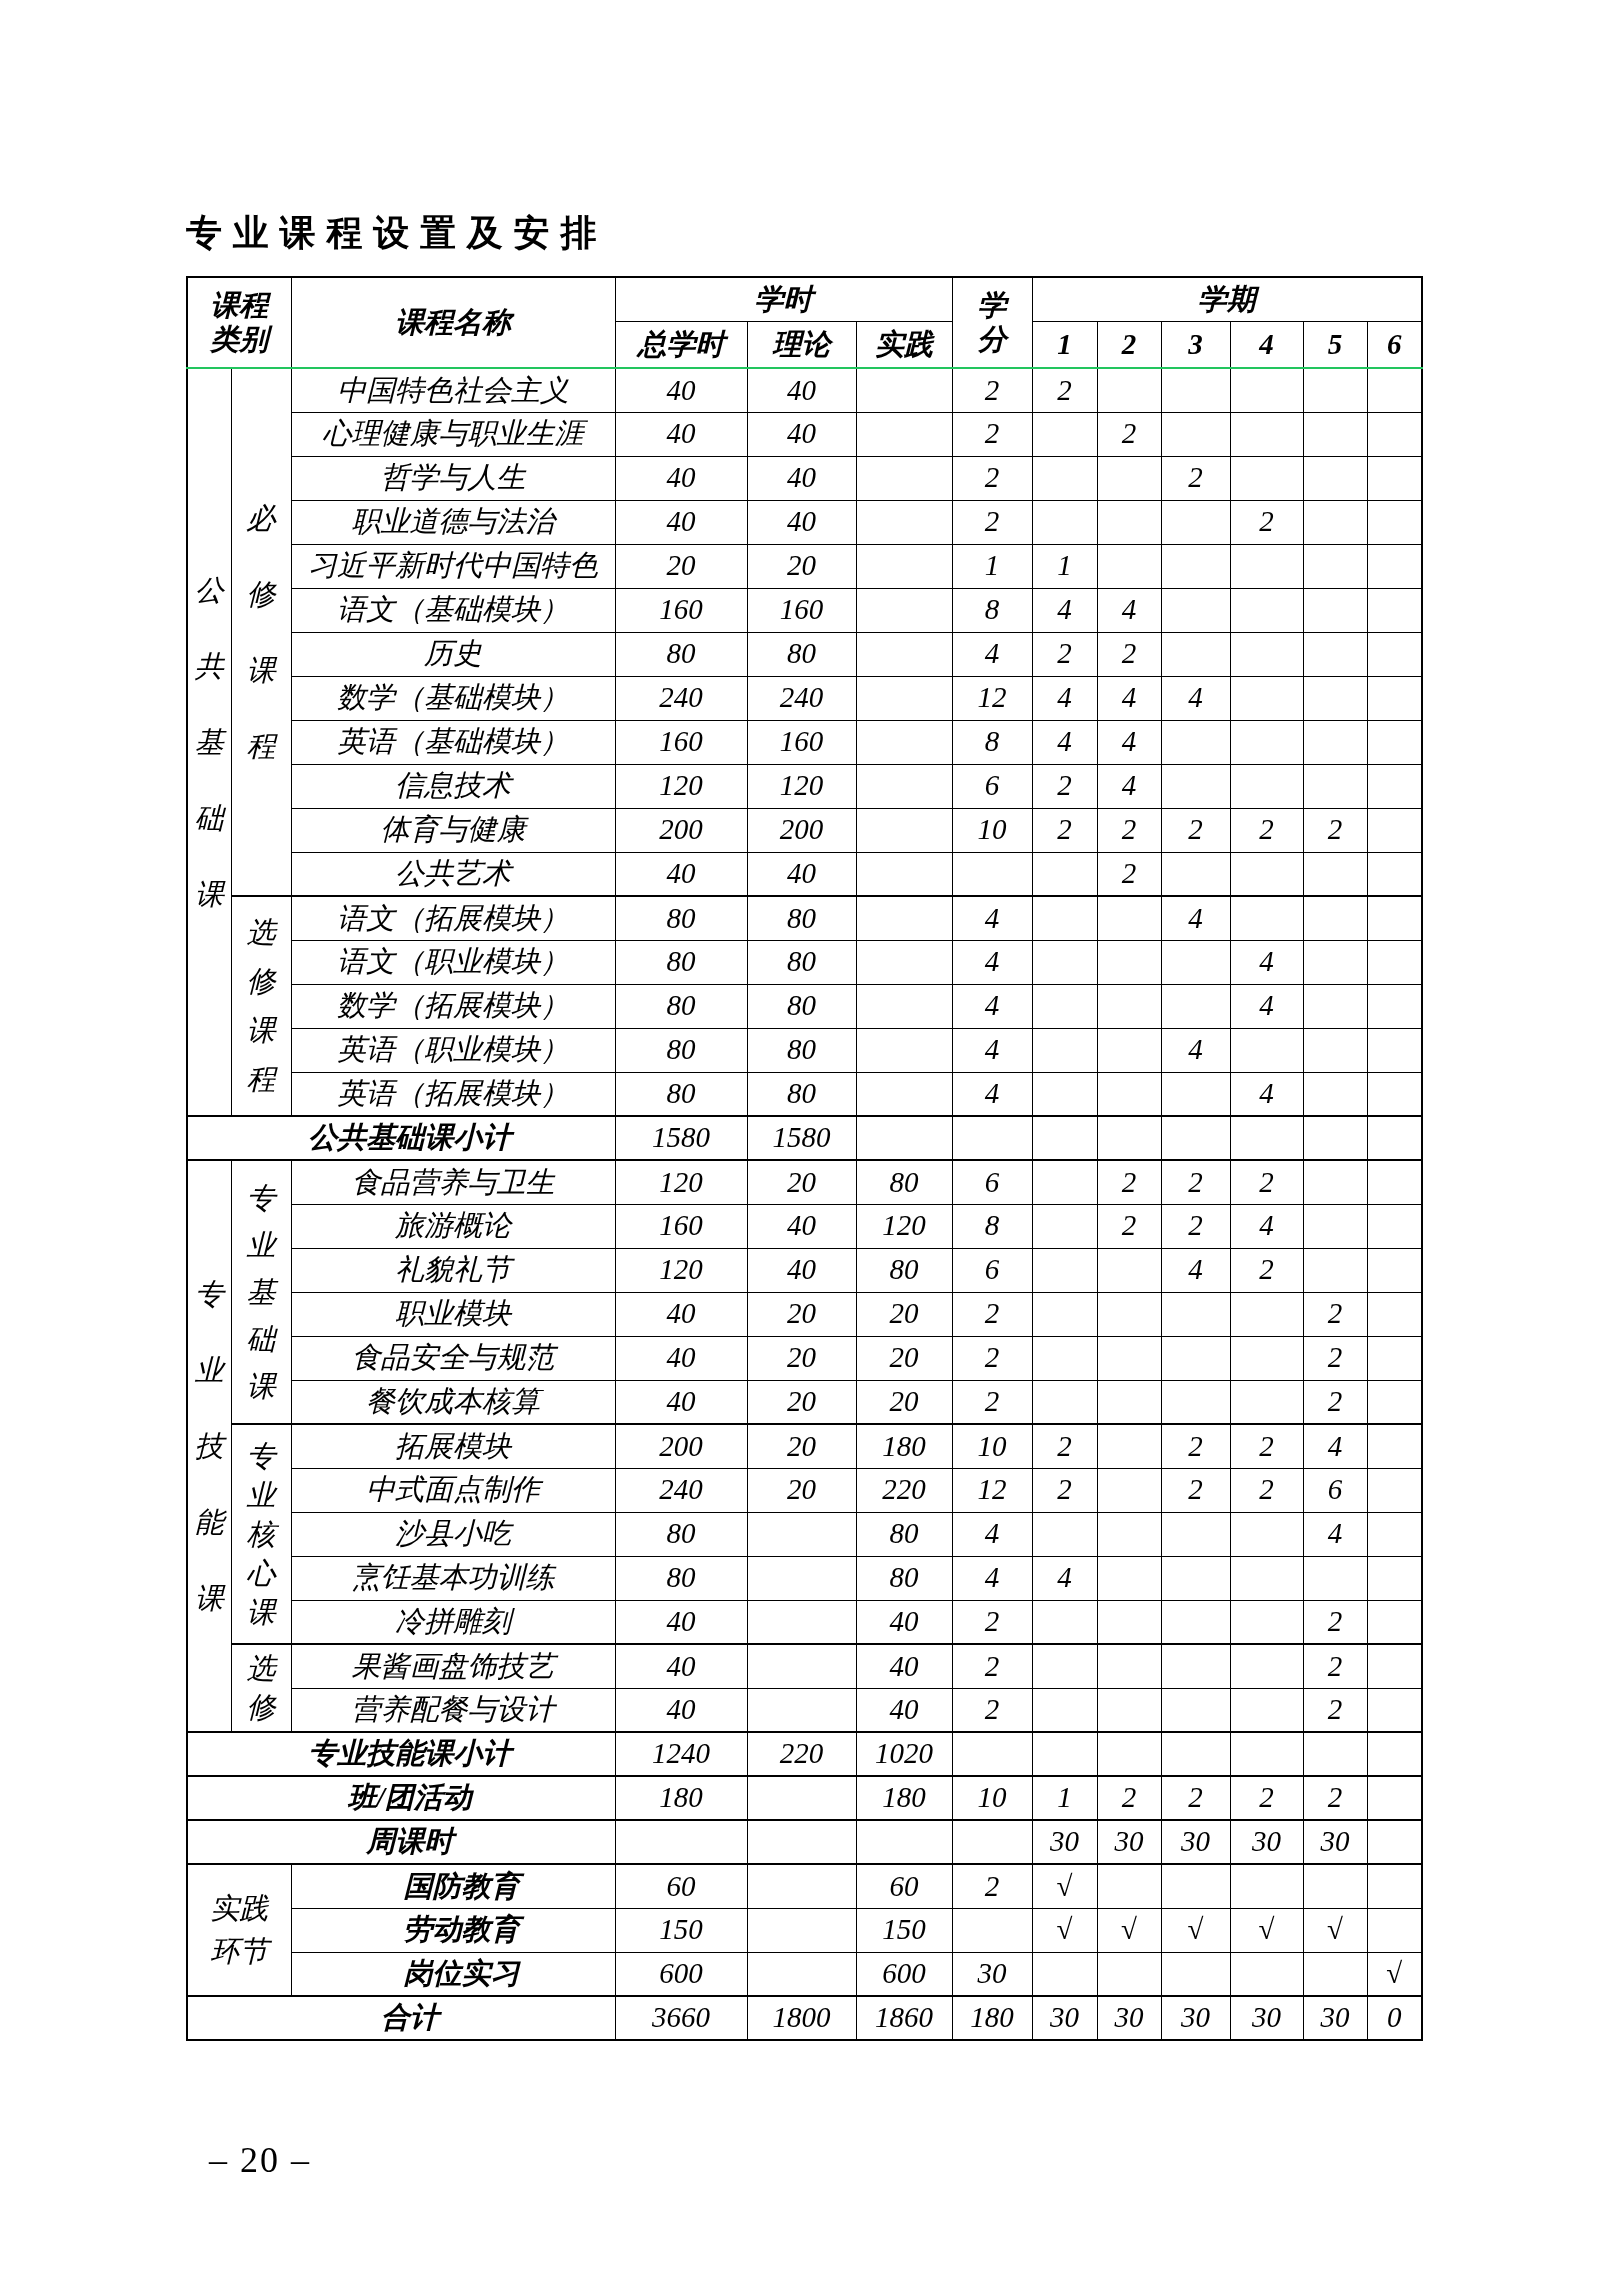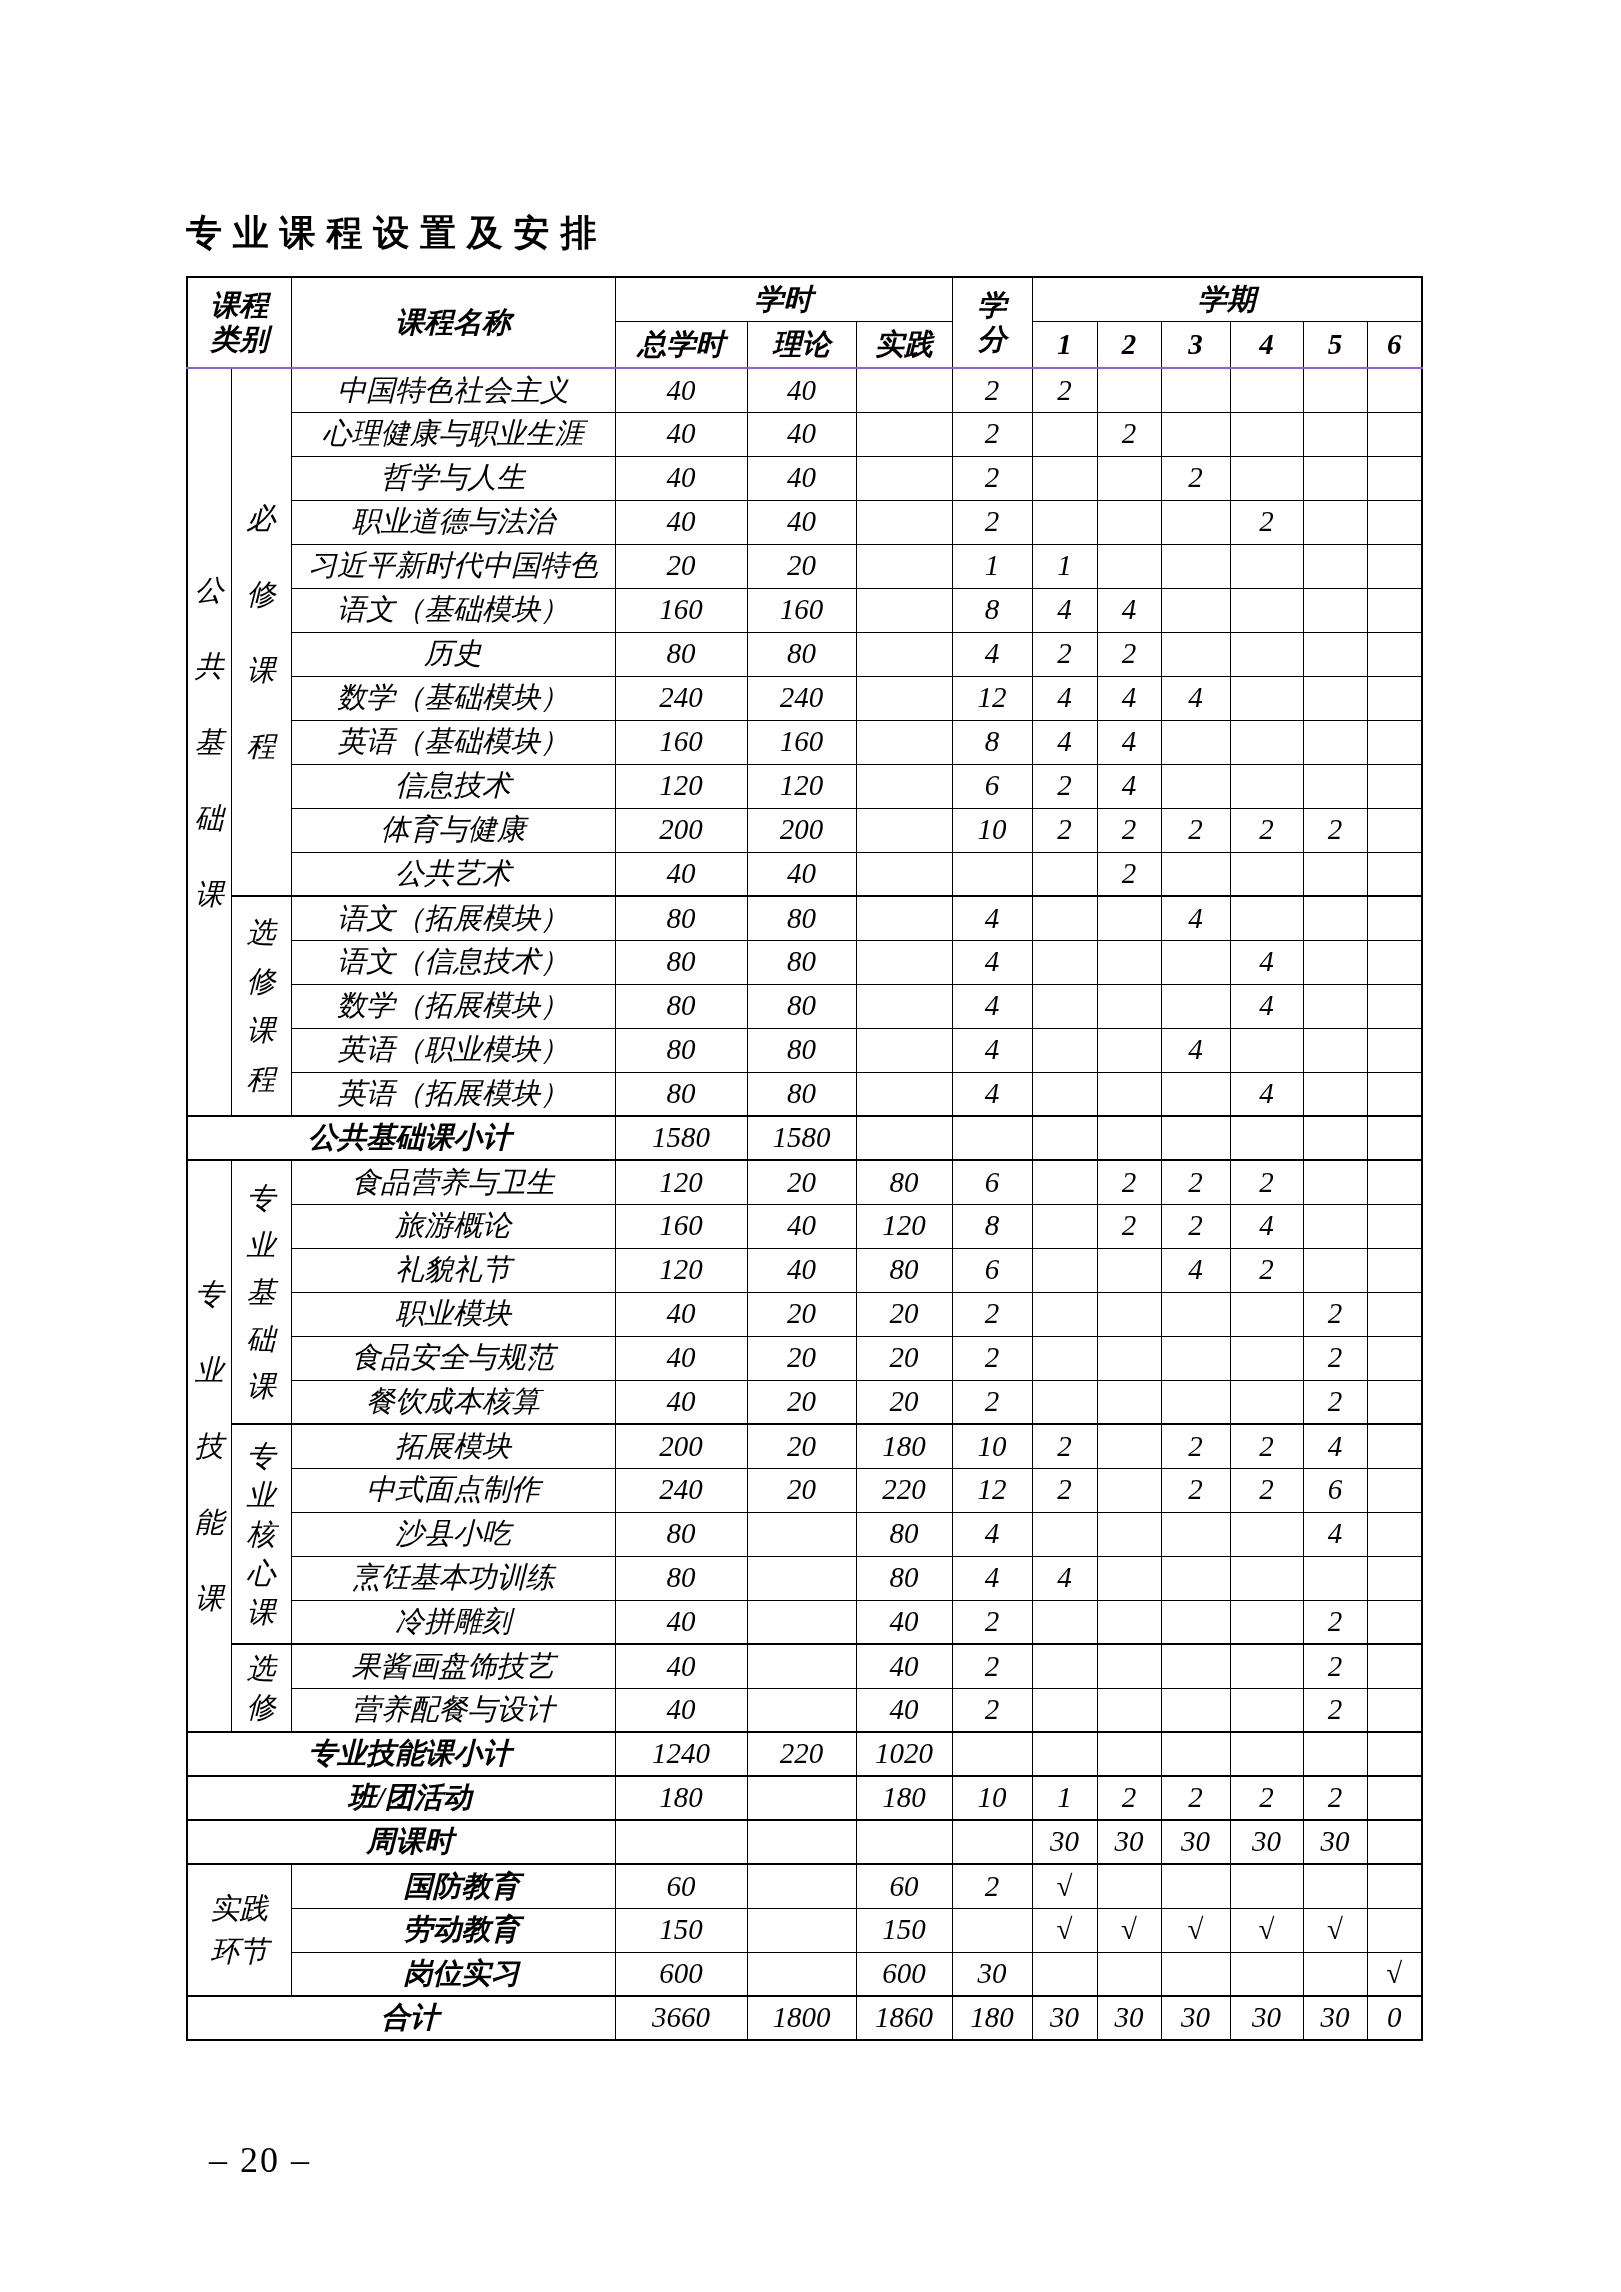--- a/index.html
+++ b/index.html
@@ -20,21 +20,21 @@
   .curr th,.curr td{
     border:1px solid #000;text-align:center;vertical-align:middle;
     font-size:29px;font-weight:normal;padding:0;overflow:hidden;
     line-height:1.15;
   }
   .curr thead th{font-weight:bold;}
   .curr thead tr:nth-child(1){height:44px;}
   .curr thead tr:nth-child(2){height:47px;}
   .curr tbody tr{height:44px;}
   .pre{white-space:pre-line;}
-  .curr tbody tr:first-child td{border-top:2px solid #8b5cf6;}
+  .curr tbody tr:first-child td{border-top:2px solid #22c55e;}
   .curr tbody tr.sep td{border-top:2px solid #000;}
   td.vlabel div{
     white-space:pre-line;display:flex;flex-direction:column;
     align-items:center;justify-content:center;height:100%;
   }
   td.plabel{white-space:pre-line;line-height:1.5;}
   td.b{font-weight:bold;padding-left:17px;}
   .page-number{
     position:absolute;top:2139px;left:201px;width:118px;
     font-size:36px;text-align:center;letter-spacing:2px;
@@ -266,21 +266,21 @@
         <td></td>
         <td>4</td>
         <td></td>
         <td></td>
         <td>4</td>
         <td></td>
         <td></td>
         <td></td>
       </tr>
       <tr>
-        <td>语文（信息技术）</td>
+        <td>语文（职业模块）</td>
         <td>80</td>
         <td>80</td>
         <td></td>
         <td>4</td>
         <td></td>
         <td></td>
         <td></td>
         <td>4</td>
         <td></td>
         <td></td>

